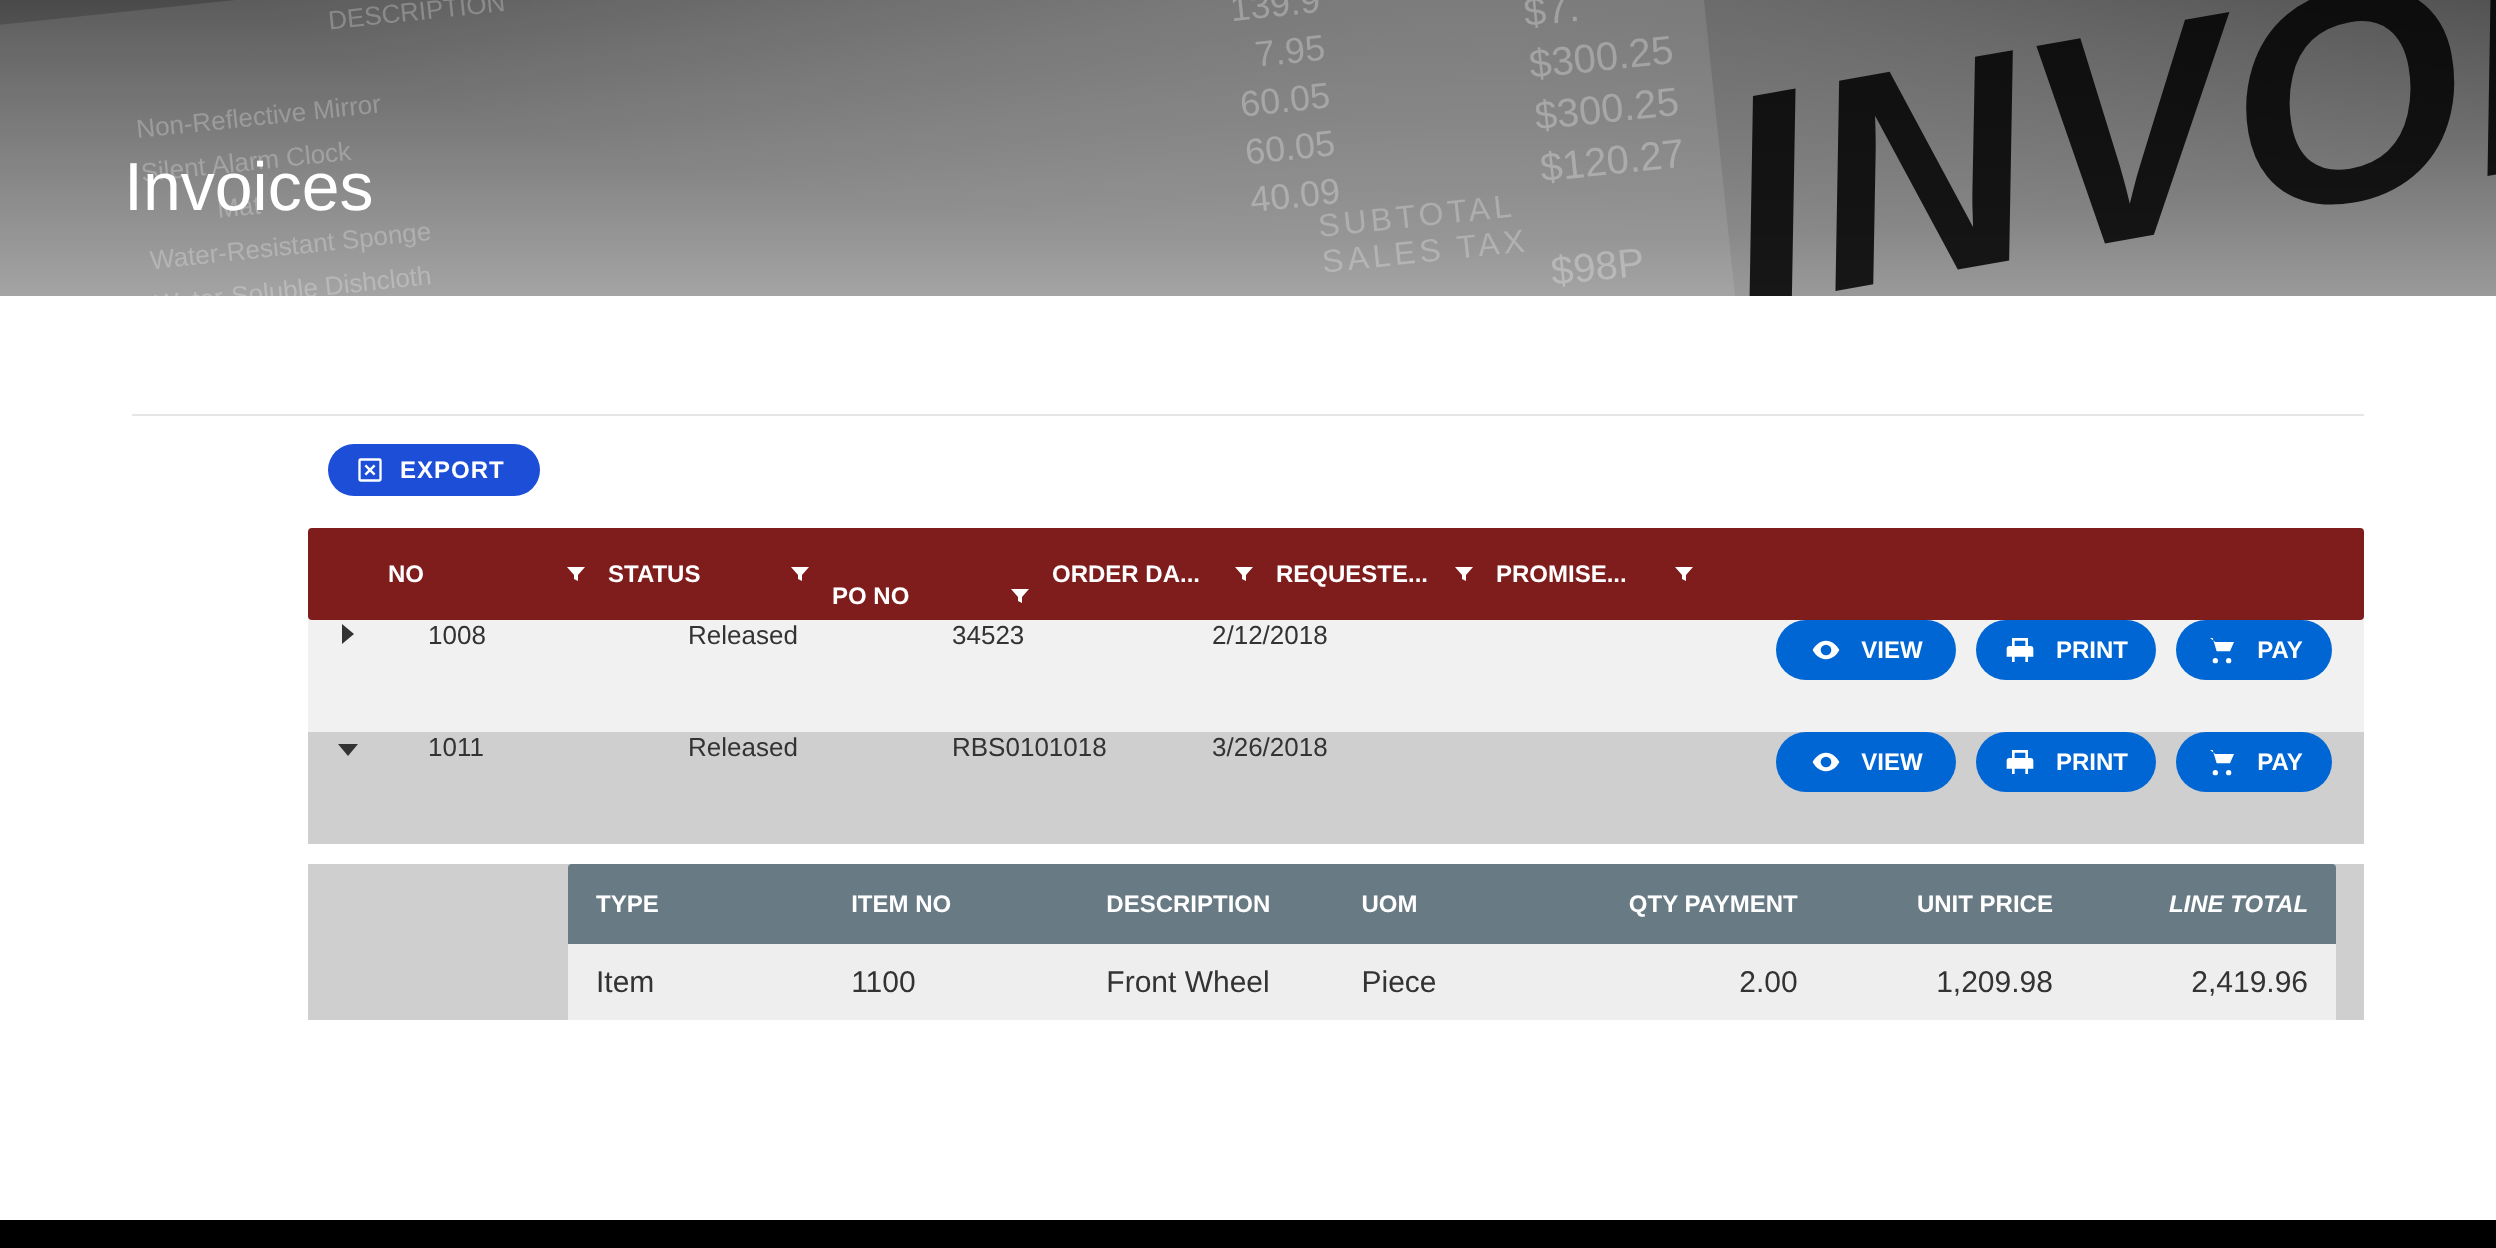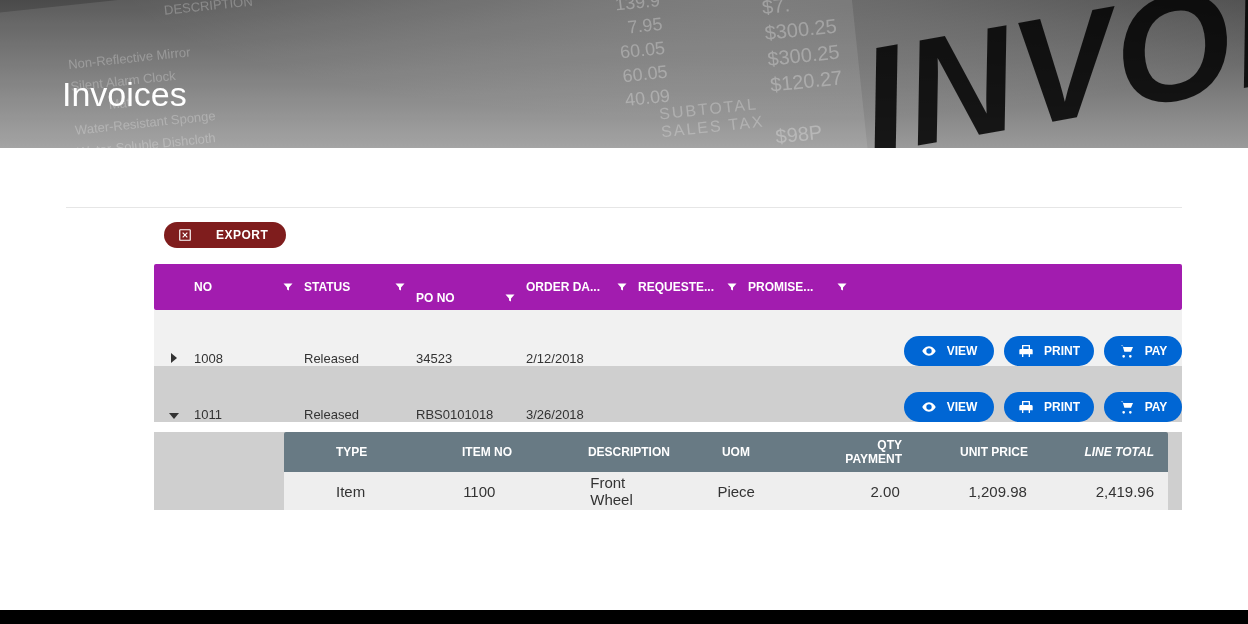--- a/index.html
+++ b/index.html
@@ -11,39 +11,39 @@
   .hero-lines { position: absolute; left: 70px; top: 0; color: rgba(255,255,255,0.25); font-size: 13px; line-height: 22px; transform: rotate(-6deg); white-space: pre; }
   .hero-nums1 { position: absolute; left: 620px; top: -10px; color: rgba(255,255,255,0.28); font-size: 18px; line-height: 24px; transform: rotate(-6deg); white-space: pre; text-align: right; }
   .hero-nums2 { position: absolute; left: 770px; top: -10px; color: rgba(255,255,255,0.28); font-size: 20px; line-height: 26px; transform: rotate(-6deg); white-space: pre; }
   .hero-sub { position: absolute; left: 660px; top: 100px; color: rgba(255,255,255,0.25); font-size: 16px; letter-spacing: 2px; transform: rotate(-6deg); white-space: pre; }
   .hero-title { position: absolute; left: 62px; top: 75px; color: #fff; font-size: 34px; font-weight: 300; }
   .content { position: absolute; left: 0; right: 0; top: 148px; padding: 60px 66px 0 66px; }
   .tab-wrap { margin-left: 76px; }
   .tab { display: inline-block; background: #5d717c; color: #fff; font-size: 16px; font-weight: 600; padding: 14px 18px 12px 18px; letter-spacing: 0.5px; }
   .divider { border-bottom: 1px solid #e6e6e6; margin-top: -1px; margin-left: 0; }
   .toolbar { margin-top: 14px; margin-left: 98px; }
-  .export-btn { display: inline-flex; align-items: center; gap: 24px; background: #7f1d1d; color: #fff; border: none; border-radius: 16px; padding: 6px 18px 6px 14px; font-size: 12px; font-weight: 700; letter-spacing: 0.5px; cursor: pointer; }
+  .export-btn { display: inline-flex; align-items: center; gap: 8px; background: #1d4ed8; color: #fff; border: none; border-radius: 16px; padding: 6px 18px 6px 14px; font-size: 12px; font-weight: 700; letter-spacing: 0.5px; cursor: pointer; }
   .icon-box { width: 14px; height: 14px; display: inline-block; }
   .grid { margin-top: 16px; margin-left: 88px; margin-right: 0; }
-  .grid-header { display: flex; align-items: center; background: #a21caf; color: #fff; font-size: 12px; font-weight: 600; height: 46px; border-radius: 2px; }
+  .grid-header { display: flex; align-items: center; background: #7f1d1d; color: #fff; font-size: 12px; font-weight: 600; height: 46px; border-radius: 2px; }
   .hcell { display: flex; align-items: center; padding-left: 0; }
   .hcell .lbl { white-space: nowrap; overflow: hidden; text-overflow: ellipsis; }
   .filter-ic { margin-left: auto; padding-right: 10px; display: flex; }
-  .row { display: flex; align-items: flex-end; height: 56px; font-size: 13px; color: #333; }
+  .row { display: flex; align-items: flex-start; height: 56px; font-size: 13px; color: #333; gap: 20px; }
   .row.alt0 { background: #f1f1f1; }
   .row.alt1 { background: #cfcfcf; }
   .exp-cell { width: 40px; display: flex; justify-content: center; align-items: center; }
   .cell { padding-left: 0; }
-  .actions { margin-left: auto; display: flex; gap: 10px; }
+  .actions { margin-left: auto; display: flex; gap: 10px; padding-right: 16px; }
   .act-btn { display: inline-flex; align-items: center; justify-content: center; gap: 10px; background: #0066d4; color: #fff; border: none; border-radius: 16px; height: 30px; width: 90px; font-size: 12px; font-weight: 700; cursor: pointer; }
   .act-btn.wide { width: 78px; }
   .sub-table { margin-left: 130px; margin-right: 14px; margin-top: 10px; }
   .sub-head { display: flex; background: #687a84; color: #fff; font-size: 12px; font-weight: 600; height: 40px; align-items: center; border-radius: 2px 2px 0 0; }
   .sub-row { display: flex; background: #eeeeee; height: 38px; align-items: center; font-size: 15px; }
-  .scell { padding-left: 14px; margin-left: 38px; }
+  .scell { padding-left: 14px; }
   .r { text-align: right; padding-right: 14px; padding-left: 0; }
   .tri-right::before { content: ""; display: inline-block; border-left: 6px solid #333; border-top: 5px solid transparent; border-bottom: 5px solid transparent; }
   .tri-down::before { content: ""; display: inline-block; border-top: 6px solid #333; border-left: 5px solid transparent; border-right: 5px solid transparent; }
   svg { display: block; }
   .blackbar { position: absolute; left:0; right:0; bottom:0; height:14px; background:#000; }
 </style>
 </head>
 <body>
 
 <div class="hero">

